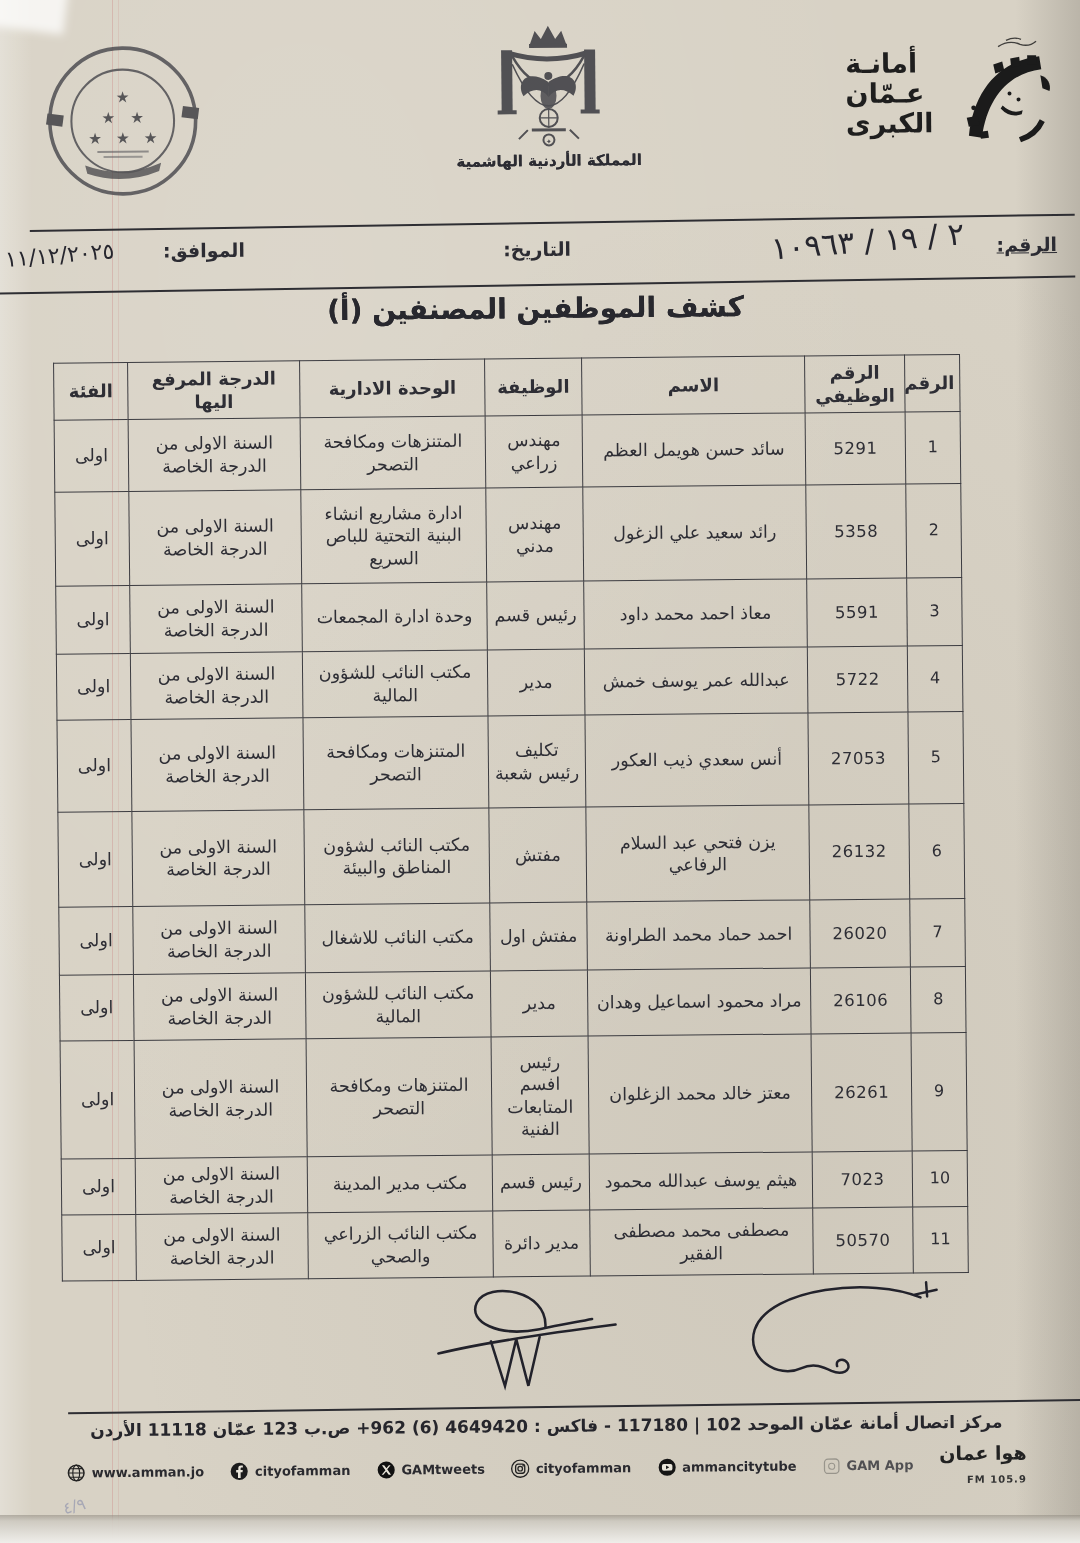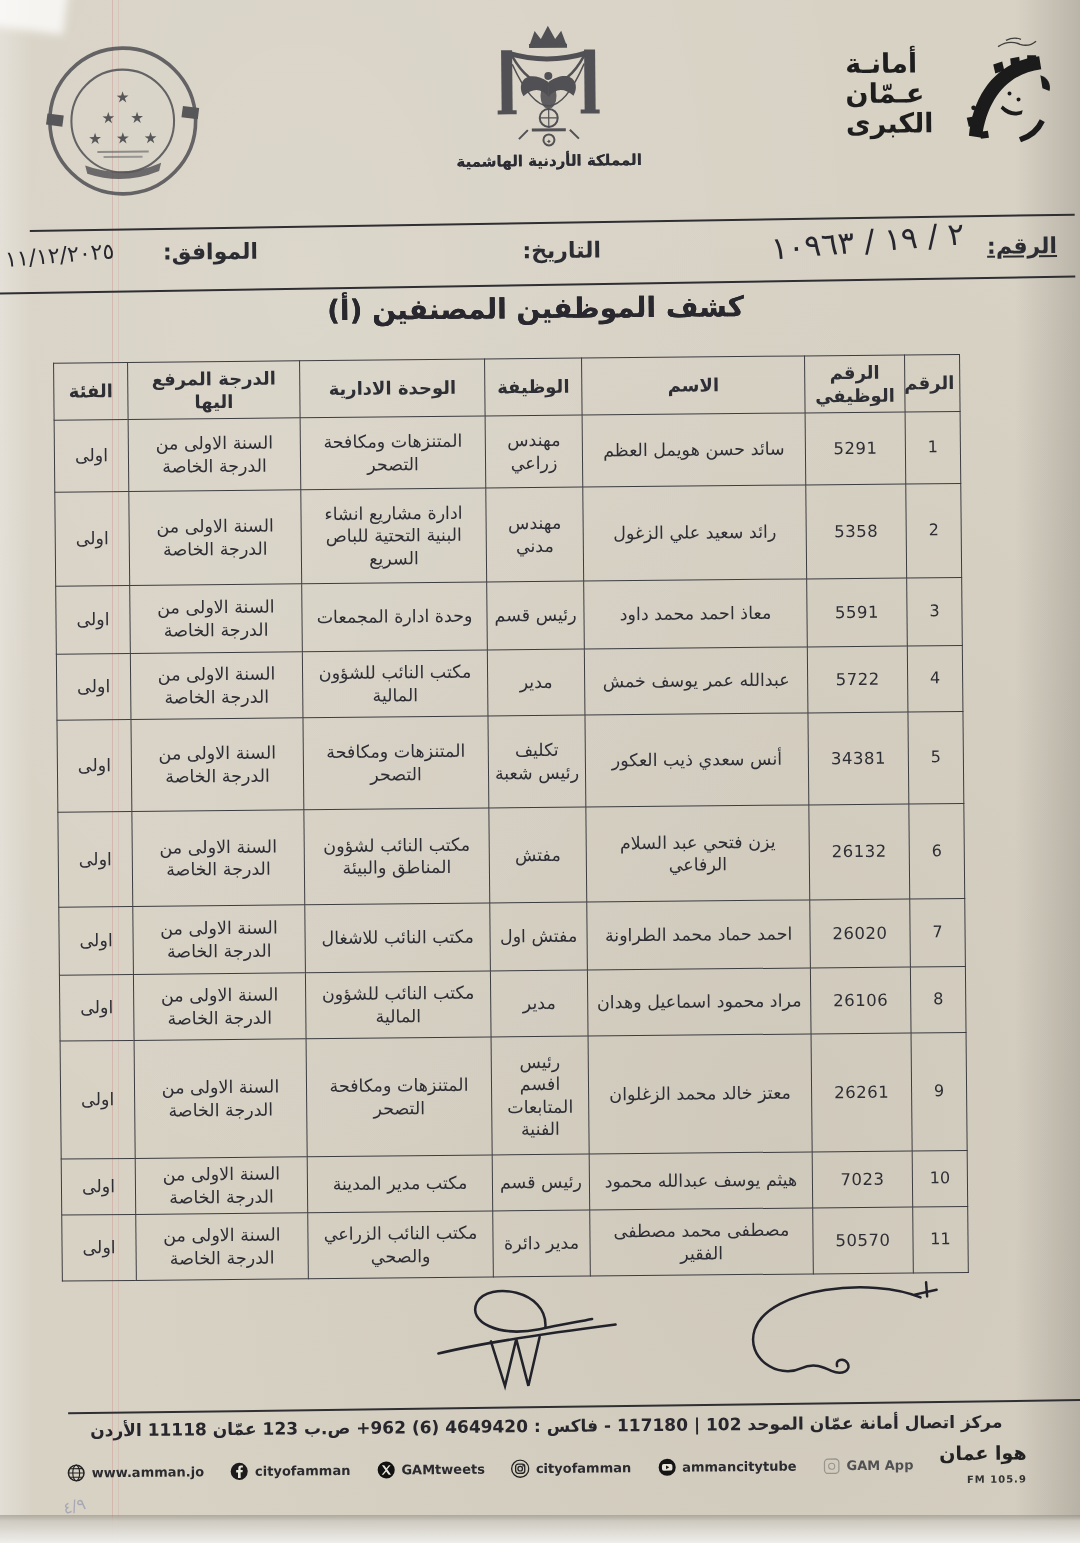--- a/index.html
+++ b/index.html
@@ -29,25 +29,25 @@
     text-shadow:0 0 .6px #2c2c33;margin-top:2px;}
   .gam-logo{position:absolute;left:852px;top:38px;width:215px;height:150px;display:flex;direction:ltr;align-items:flex-start;gap:4px;}
   .gam-text{font-weight:bold;font-size:27px;line-height:1.12;color:#1e1e1e;margin-top:14px;flex:1;}
   .gam-mark{width:100px;height:120px;flex:0 0 auto;}
 
   
   .ref-band{position:absolute;left:0;right:0;top:212px;height:78px;}
   .ref-band .line{position:absolute;left:0;right:0;height:2px;background:#2e2e33;}
   .ref-band .line.t{top:10px;left:35px;transform:rotate(-.35deg);}
   .ref-band .line.b{top:72px;left:0;transform:rotate(-.35deg);}
-  .ref-label{position:absolute;font-size:22px;font-weight:bold;color:#2c2c33;top:26px;}
+  .ref-label{position:absolute;font-size:19px;font-weight:bold;color:#2c2c33;top:26px;}
   .ref-number-label{right:18px;text-decoration:underline;}
   .hand{color:#26262e;}
   .ref-number-value{position:absolute;right:110px;top:14px;font-size:31px;letter-spacing:6px;transform:rotate(-4deg);white-space:nowrap;}
-  .ref-date-label{right:474px;text-align:center;}
+  .ref-date-label{right:504px;text-align:center;}
   .ref-corr-label{left:168px;top:24px;right:auto;}
   .ref-corr-value{position:absolute;left:10px;top:26px;font-size:22px;letter-spacing:2px;transform:rotate(-4deg);}
 
   
   .doc-title{position:absolute;left:0;right:0;top:292px;text-align:center;font-size:28px;font-weight:bold;color:#28282e;text-shadow:0 0 .5px #28282e;}
 
   
   table.emp{position:absolute;left:57px;top:358px;width:906px;border-collapse:collapse;table-layout:fixed;
     font-size:17.5px;color:#2e2e35;}
   table.emp th,table.emp td{border:1.6px solid #3c3c41;text-align:center;vertical-align:middle;padding:2px 5px;line-height:1.28;}
@@ -236,21 +236,21 @@
             <td>4</td>
             <td>5722</td>
             <td>عبدالله عمر يوسف خمش</td>
             <td>مدير</td>
             <td>مكتب النائب للشؤون المالية</td>
             <td>السنة الاولى من الدرجة الخاصة</td>
             <td>اولى</td>
           </tr>
           <tr>
             <td>5</td>
-            <td>34381</td>
+            <td>27053</td>
             <td>أنس سعدي ذيب العكور</td>
             <td>تكليف رئيس شعبة</td>
             <td>المتنزهات ومكافحة التصحر</td>
             <td>السنة الاولى من الدرجة الخاصة</td>
             <td>اولى</td>
           </tr>
           <tr>
             <td>6</td>
             <td>26132</td>
             <td>يزن فتحي عبد السلام الرفاعي</td>

